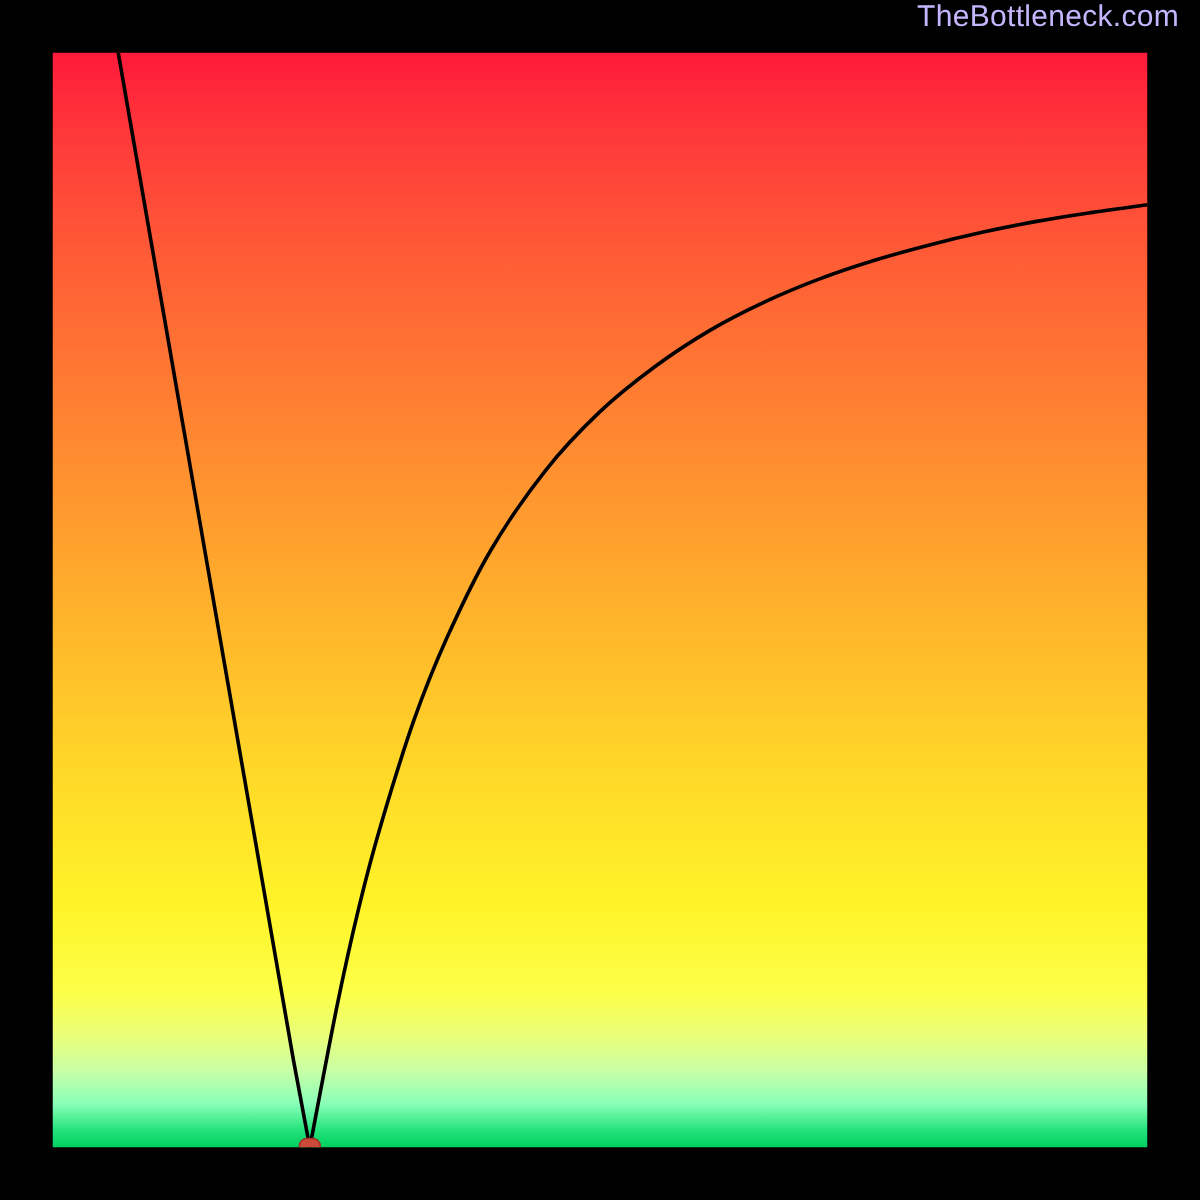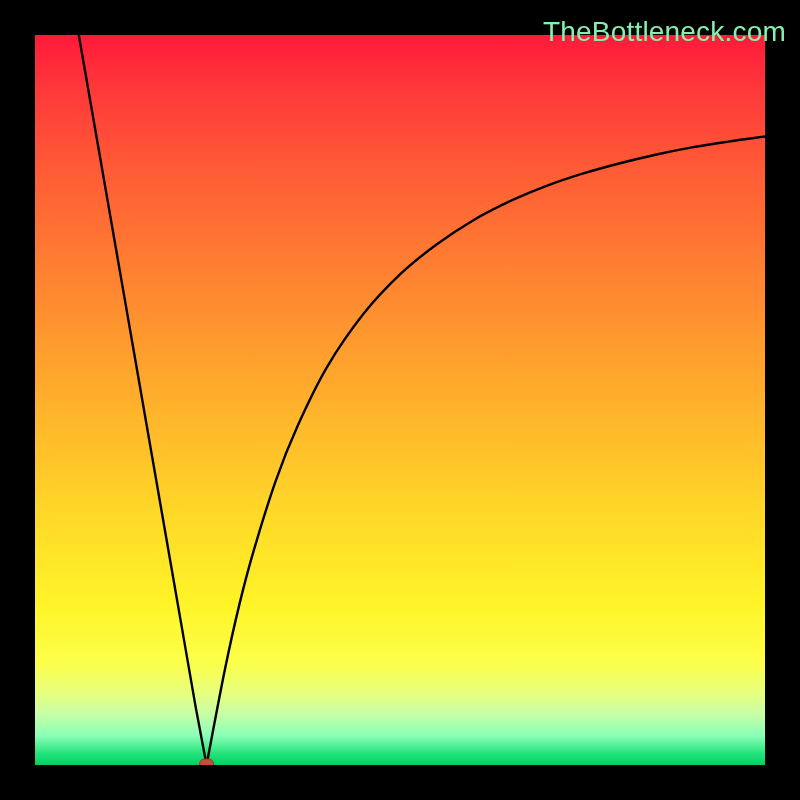--- a/index.html
+++ b/index.html
@@ -51,24 +51,24 @@
   }
   .curve-svg {
     position: absolute;
     left: 0;
     top: 0;
     width: 100%;
     height: 100%;
   }
   .watermark {
     position: absolute;
-    top: 16px;
+    top: 0;
     right: 14px;
-    color: #86efac;
-    font-size: 28px;
+    color: #c4b5fd;
+    font-size: 20px;
     font-weight: 500;
     letter-spacing: 0.2px;
     user-select: none;
   }
   .marker {
     fill: #cc4a3a;
     stroke: #a03328;
     stroke-width: 1;
   }
 </style>

